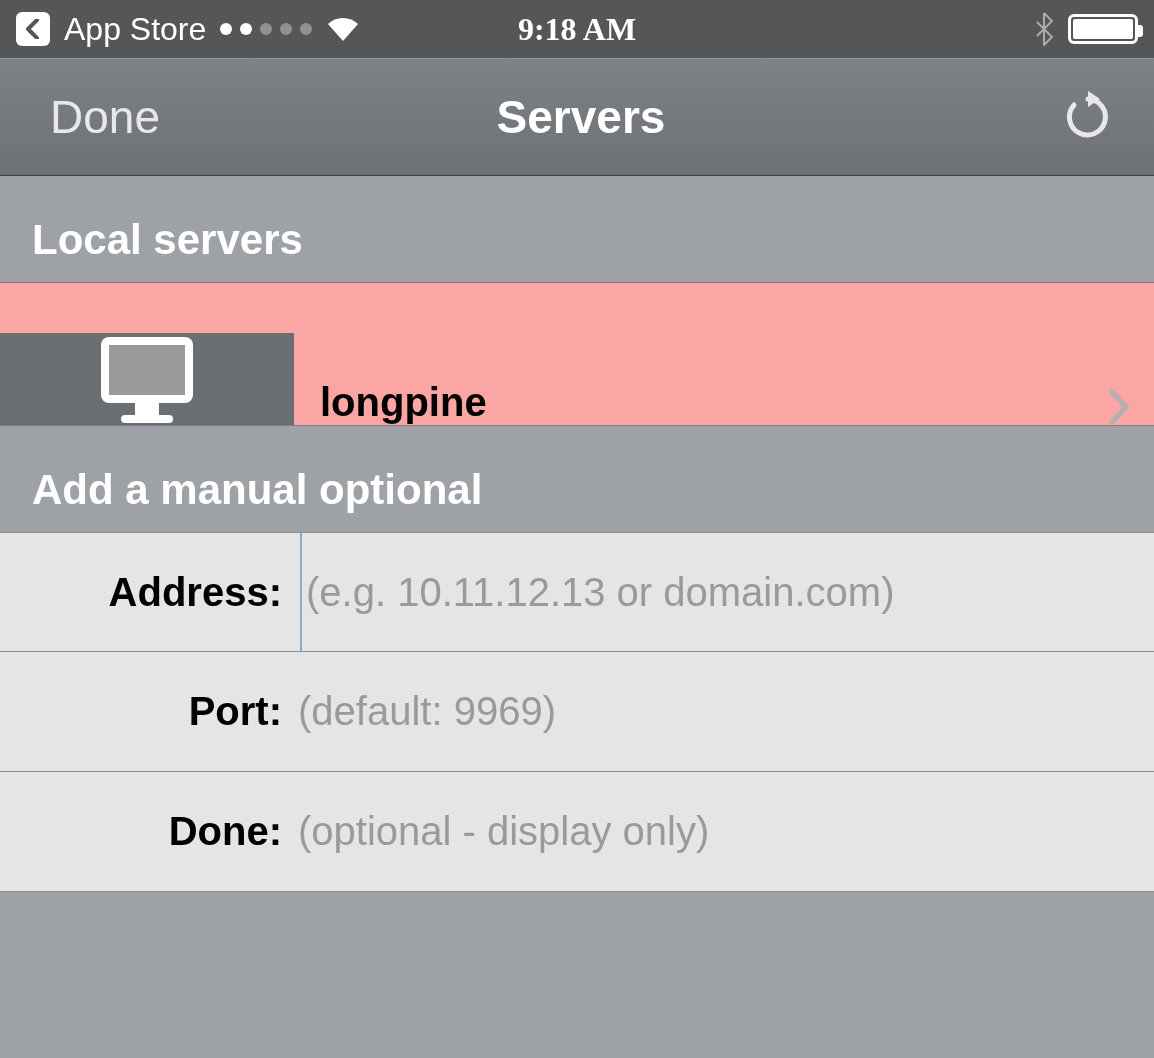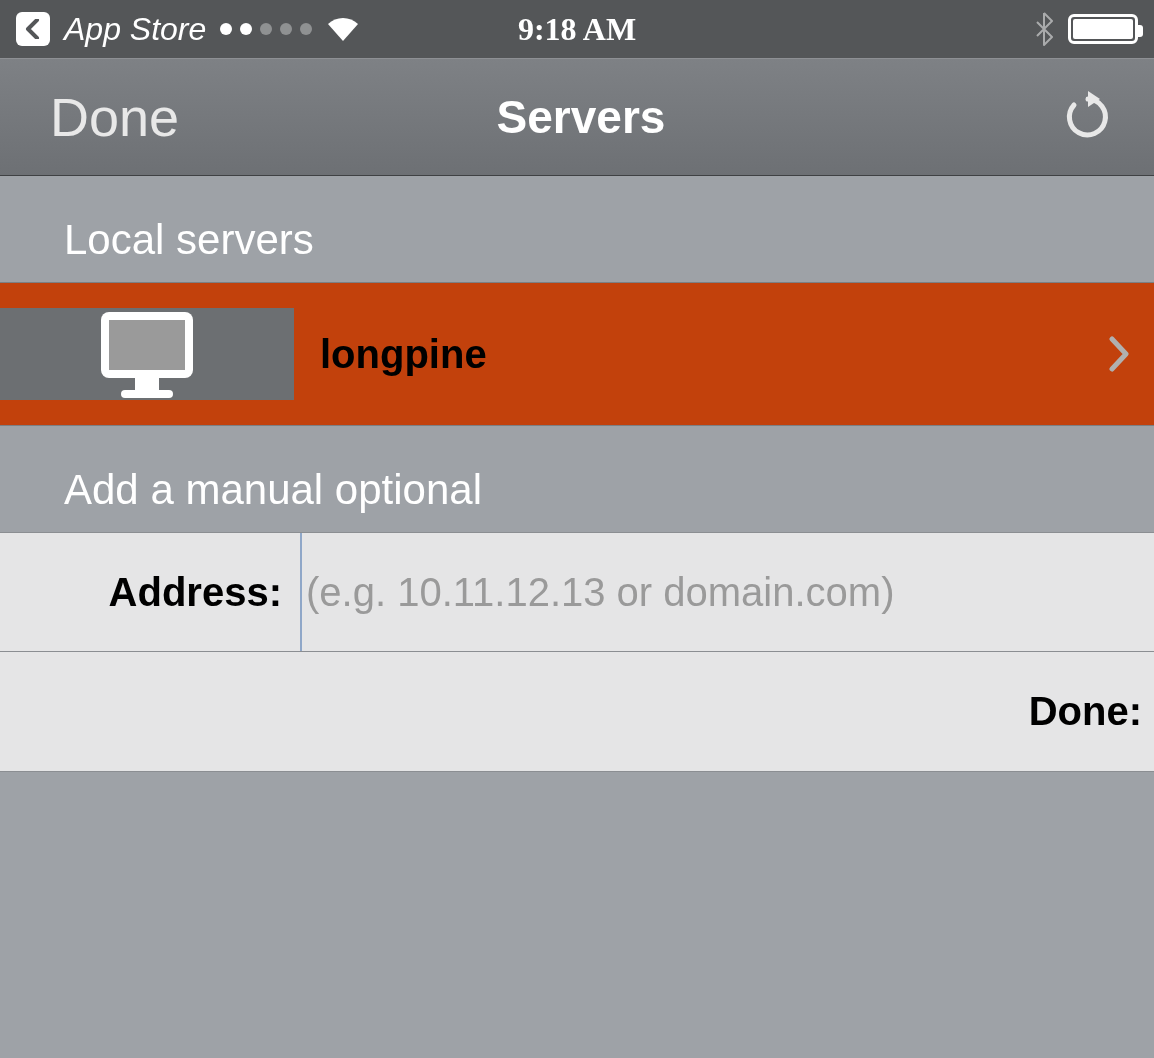--- a/index.html
+++ b/index.html
@@ -8,21 +8,21 @@
   
   .status-bar {
     height: 58px;
     background: #545658;
     display: flex;
     align-items: center;
     padding: 0 16px;
     color: #fff;
     font-size: 32px;
   }
-  .status-left { display: flex; align-items: center; gap: 14px; flex: 1; font-style: italic; }
+  .status-left { display: flex; align-items: center; gap: 14px; flex: 1; }
   .status-center { flex: 0 0 auto; font-weight: 600; font-family: Liberation Serif, serif; }
   .status-right { display: flex; align-items: center; gap: 14px; flex: 1; justify-content: flex-end; }
   .back-chevron-box {
     width: 34px; height: 34px; background: #fff; border-radius: 6px;
     display: flex; align-items: center; justify-content: center;
   }
   .back-chevron-box svg { width: 16px; height: 20px; }
   .page-dots { display: flex; gap: 8px; align-items: center; }
   .page-dots .dot { width: 12px; height: 12px; border-radius: 50%; background: #fff; }
   .page-dots .dot.inactive { opacity: 0.35; }
@@ -37,41 +37,40 @@
     height: 118px;
     background: linear-gradient(#7e8185, #6d7074);
     border-top: 1px solid #8e9094;
     border-bottom: 1px solid #3f4143;
     display: flex;
     align-items: center;
     padding: 0 40px 0 50px;
     color: #e8e8e8;
     position: relative;
   }
-  .nav-done { font-size: 54px; color: #e8e8e8; font-weight: 400; cursor: pointer; }
+  .nav-done { font-size: 46px; color: #e8e8e8; font-weight: 400; cursor: pointer; }
   .nav-title { position: absolute; left: 8px; right: 0; text-align: center; font-size: 46px; font-weight: 700; color: #fff; pointer-events: none; }
   .nav-refresh { margin-left: auto; cursor: pointer; }
   .nav-refresh svg { width: 52px; height: 52px; display: block; }
 
   
   .content { background: #9ea2a7; }
   .section-header {
-    padding: 40px 28px 18px 40px;
+    padding: 40px 28px 18px 32px;
     font-size: 42px;
     color: #fff;
-    font-weight: 400;
-    margin-left: 24px;
+    font-weight: 700;
   }
 
   
   .server-row {
     height: 144px;
     display: flex;
-    align-items: center;
-    background: #c2410c;
+    align-items: flex-end;
+    background: #fca5a5;
     border-top: 1px solid #7c7f83;
     border-bottom: 1px solid #7c7f83;
     cursor: pointer;
   }
   .server-icon-box {
     width: 294px;
     background: #6c6f72;
     display: flex; align-items: center; justify-content: center;
   }
   .server-icon-box svg { width: 100px; height: 92px; display: block; }
@@ -175,17 +174,22 @@
     </div>
   </div>
 
   <div class="section-header">Add a manual optional</div>
 
   <div class="form-row" style="border-top:1px solid #8b8e92;">
     <div class="form-label-cell"><span class="form-label">Address:</span></div>
     <input class="form-input has-caret" type="text" placeholder="(e.g. 10.11.12.13 or domain.com)" style="">
   </div>
   <div class="form-row">
+    <div class="form-label-cell"><span class="form-label">Port:</span></div>
+    <input class="form-input" type="text" placeholder="(default: 9969)" style="">
+  </div>
+  <div class="form-row">
     <div class="form-label-cell"><span class="form-label">Done:</span></div>
+    <input class="form-input" type="text" placeholder="(optional - display only)" style="">
   </div>
 
   <div class="spacer-below"></div>
 </div>
 
 </body></html>

